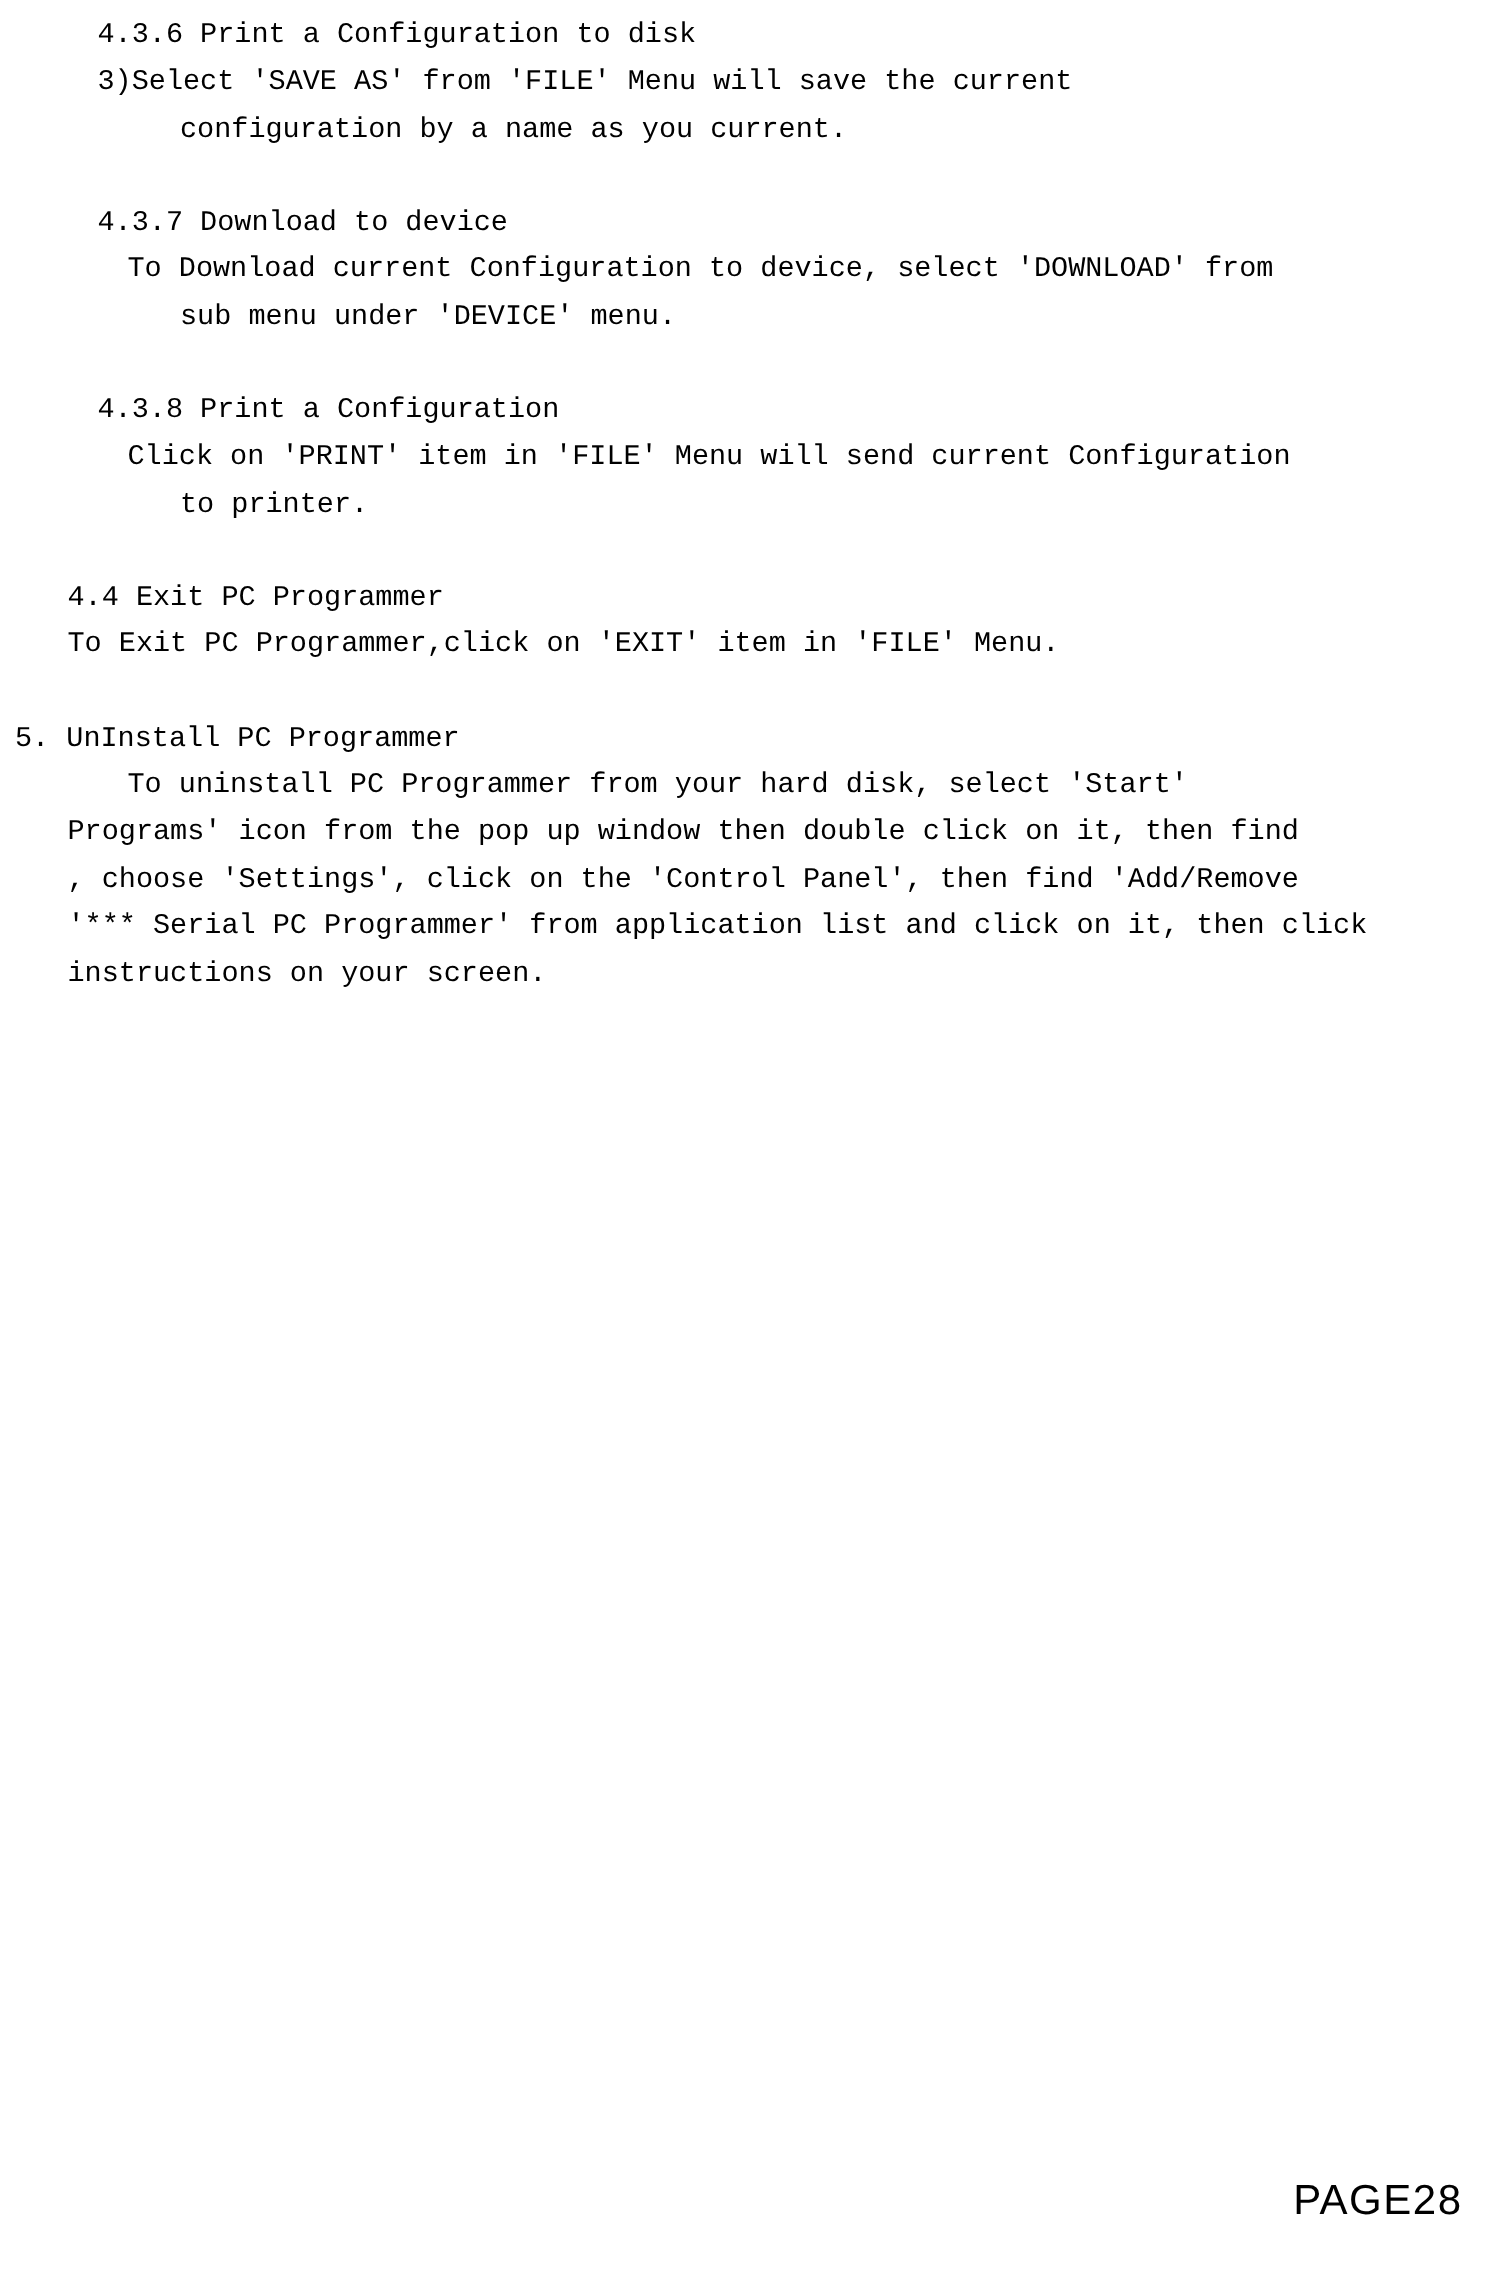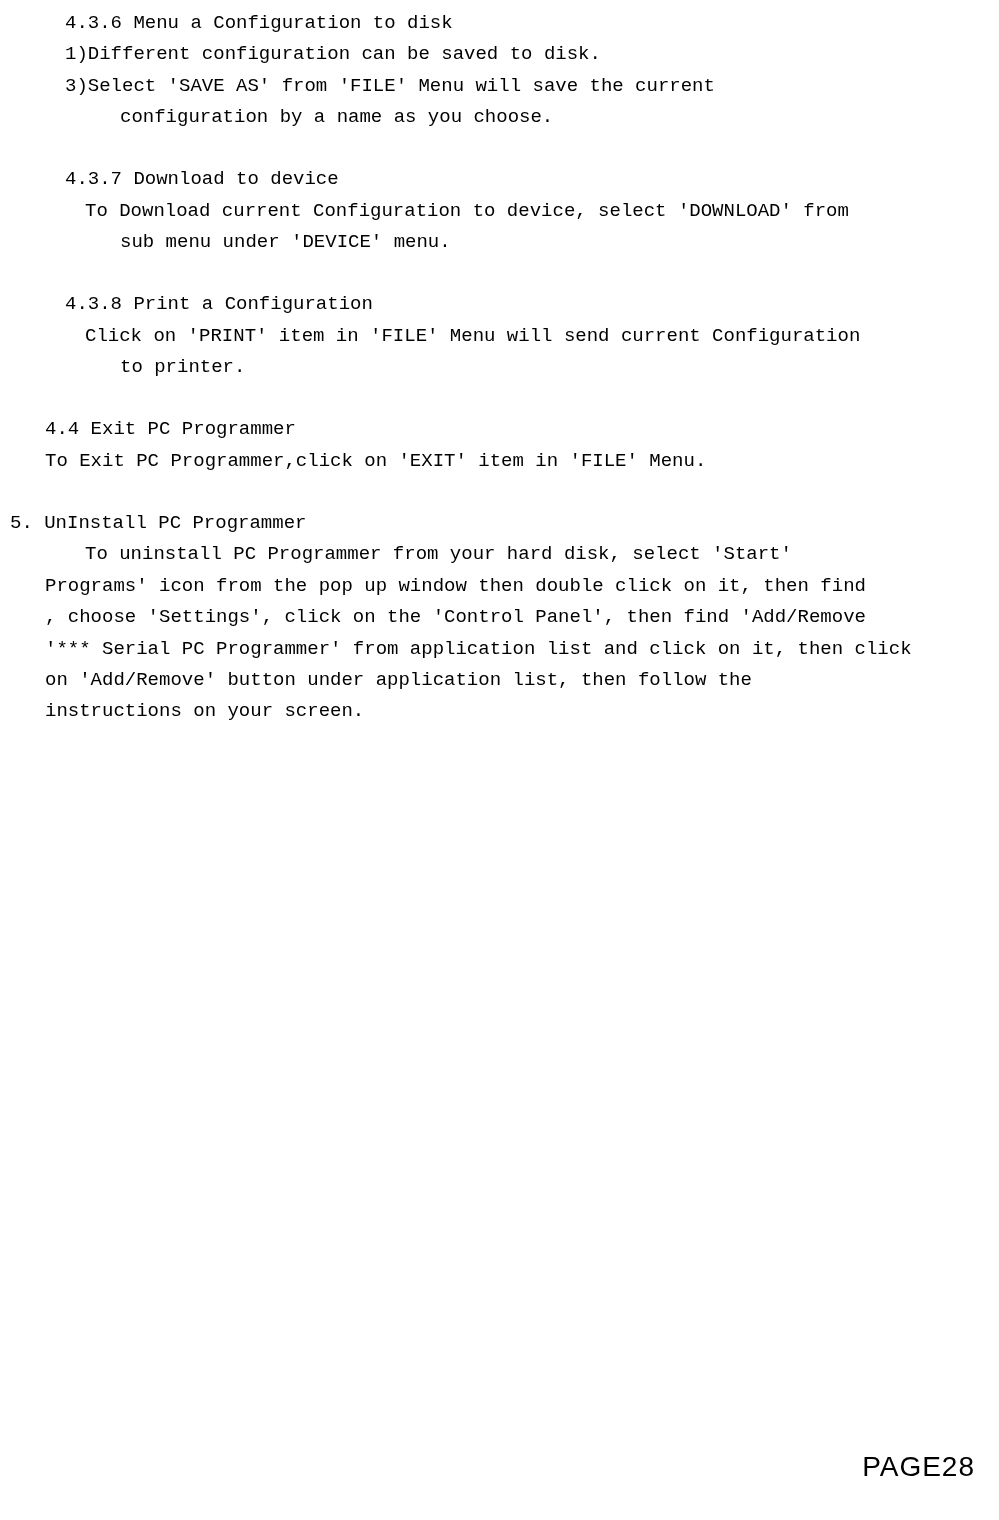--- a/index.html
+++ b/index.html
@@ -45,24 +45,23 @@
       right: 24px;
       font-family: Liberation Sans, sans-serif;
       font-size: 28px;
       letter-spacing: 1px;
     }
   </style>
 </head>
 <body>
 
 <div class="content">
-  <div class="indent-1">4.3.6 Menu a Configuration to disk</div>
-  <div class="indent-1">1)Different configuration can be saved to disk.</div>
+  <div class="indent-1">4.3.6 Print a Configuration to disk</div>
   <div class="indent-1">3)Select 'SAVE AS' from 'FILE' Menu will save the current</div>
-  <div class="indent-3">configuration by  a name as you choose.</div>
+  <div class="indent-3">configuration by  a name as you current.</div>
 
   <div class="blank-line"></div>
 
   <div class="indent-1">4.3.7 Download to device</div>
   <div class="indent-2">To Download current Configuration to device, select 'DOWNLOAD' from</div>
   <div class="indent-3">sub menu under 'DEVICE' menu.</div>
 
   <div class="blank-line"></div>
 
   <div class="indent-1">4.3.8 Print a Configuration</div>
@@ -74,17 +73,16 @@
   <div class="indent-01">4.4 Exit PC Programmer</div>
   <div class="indent-01">To Exit PC Programmer,click on 'EXIT' item in 'FILE' Menu.</div>
 
   <div class="blank-line"></div>
 
   <div class="indent-0">5.  UnInstall PC Programmer</div>
   <div class="indent-2">To uninstall PC Programmer from your hard disk,  select 'Start'</div>
   <div class="indent-01">Programs' icon from the pop up window then double click on it, then find</div>
   <div class="indent-01">, choose 'Settings', click on the 'Control Panel', then find 'Add/Remove</div>
   <div class="indent-01">'*** Serial PC Programmer' from application list and click on it, then click</div>
-  <div class="indent-01">on 'Add/Remove' button under application list, then follow the</div>
   <div class="indent-01">instructions on your screen.</div>
 </div>
 
 <div class="page-number">PAGE28</div>
 
 </body></html>

